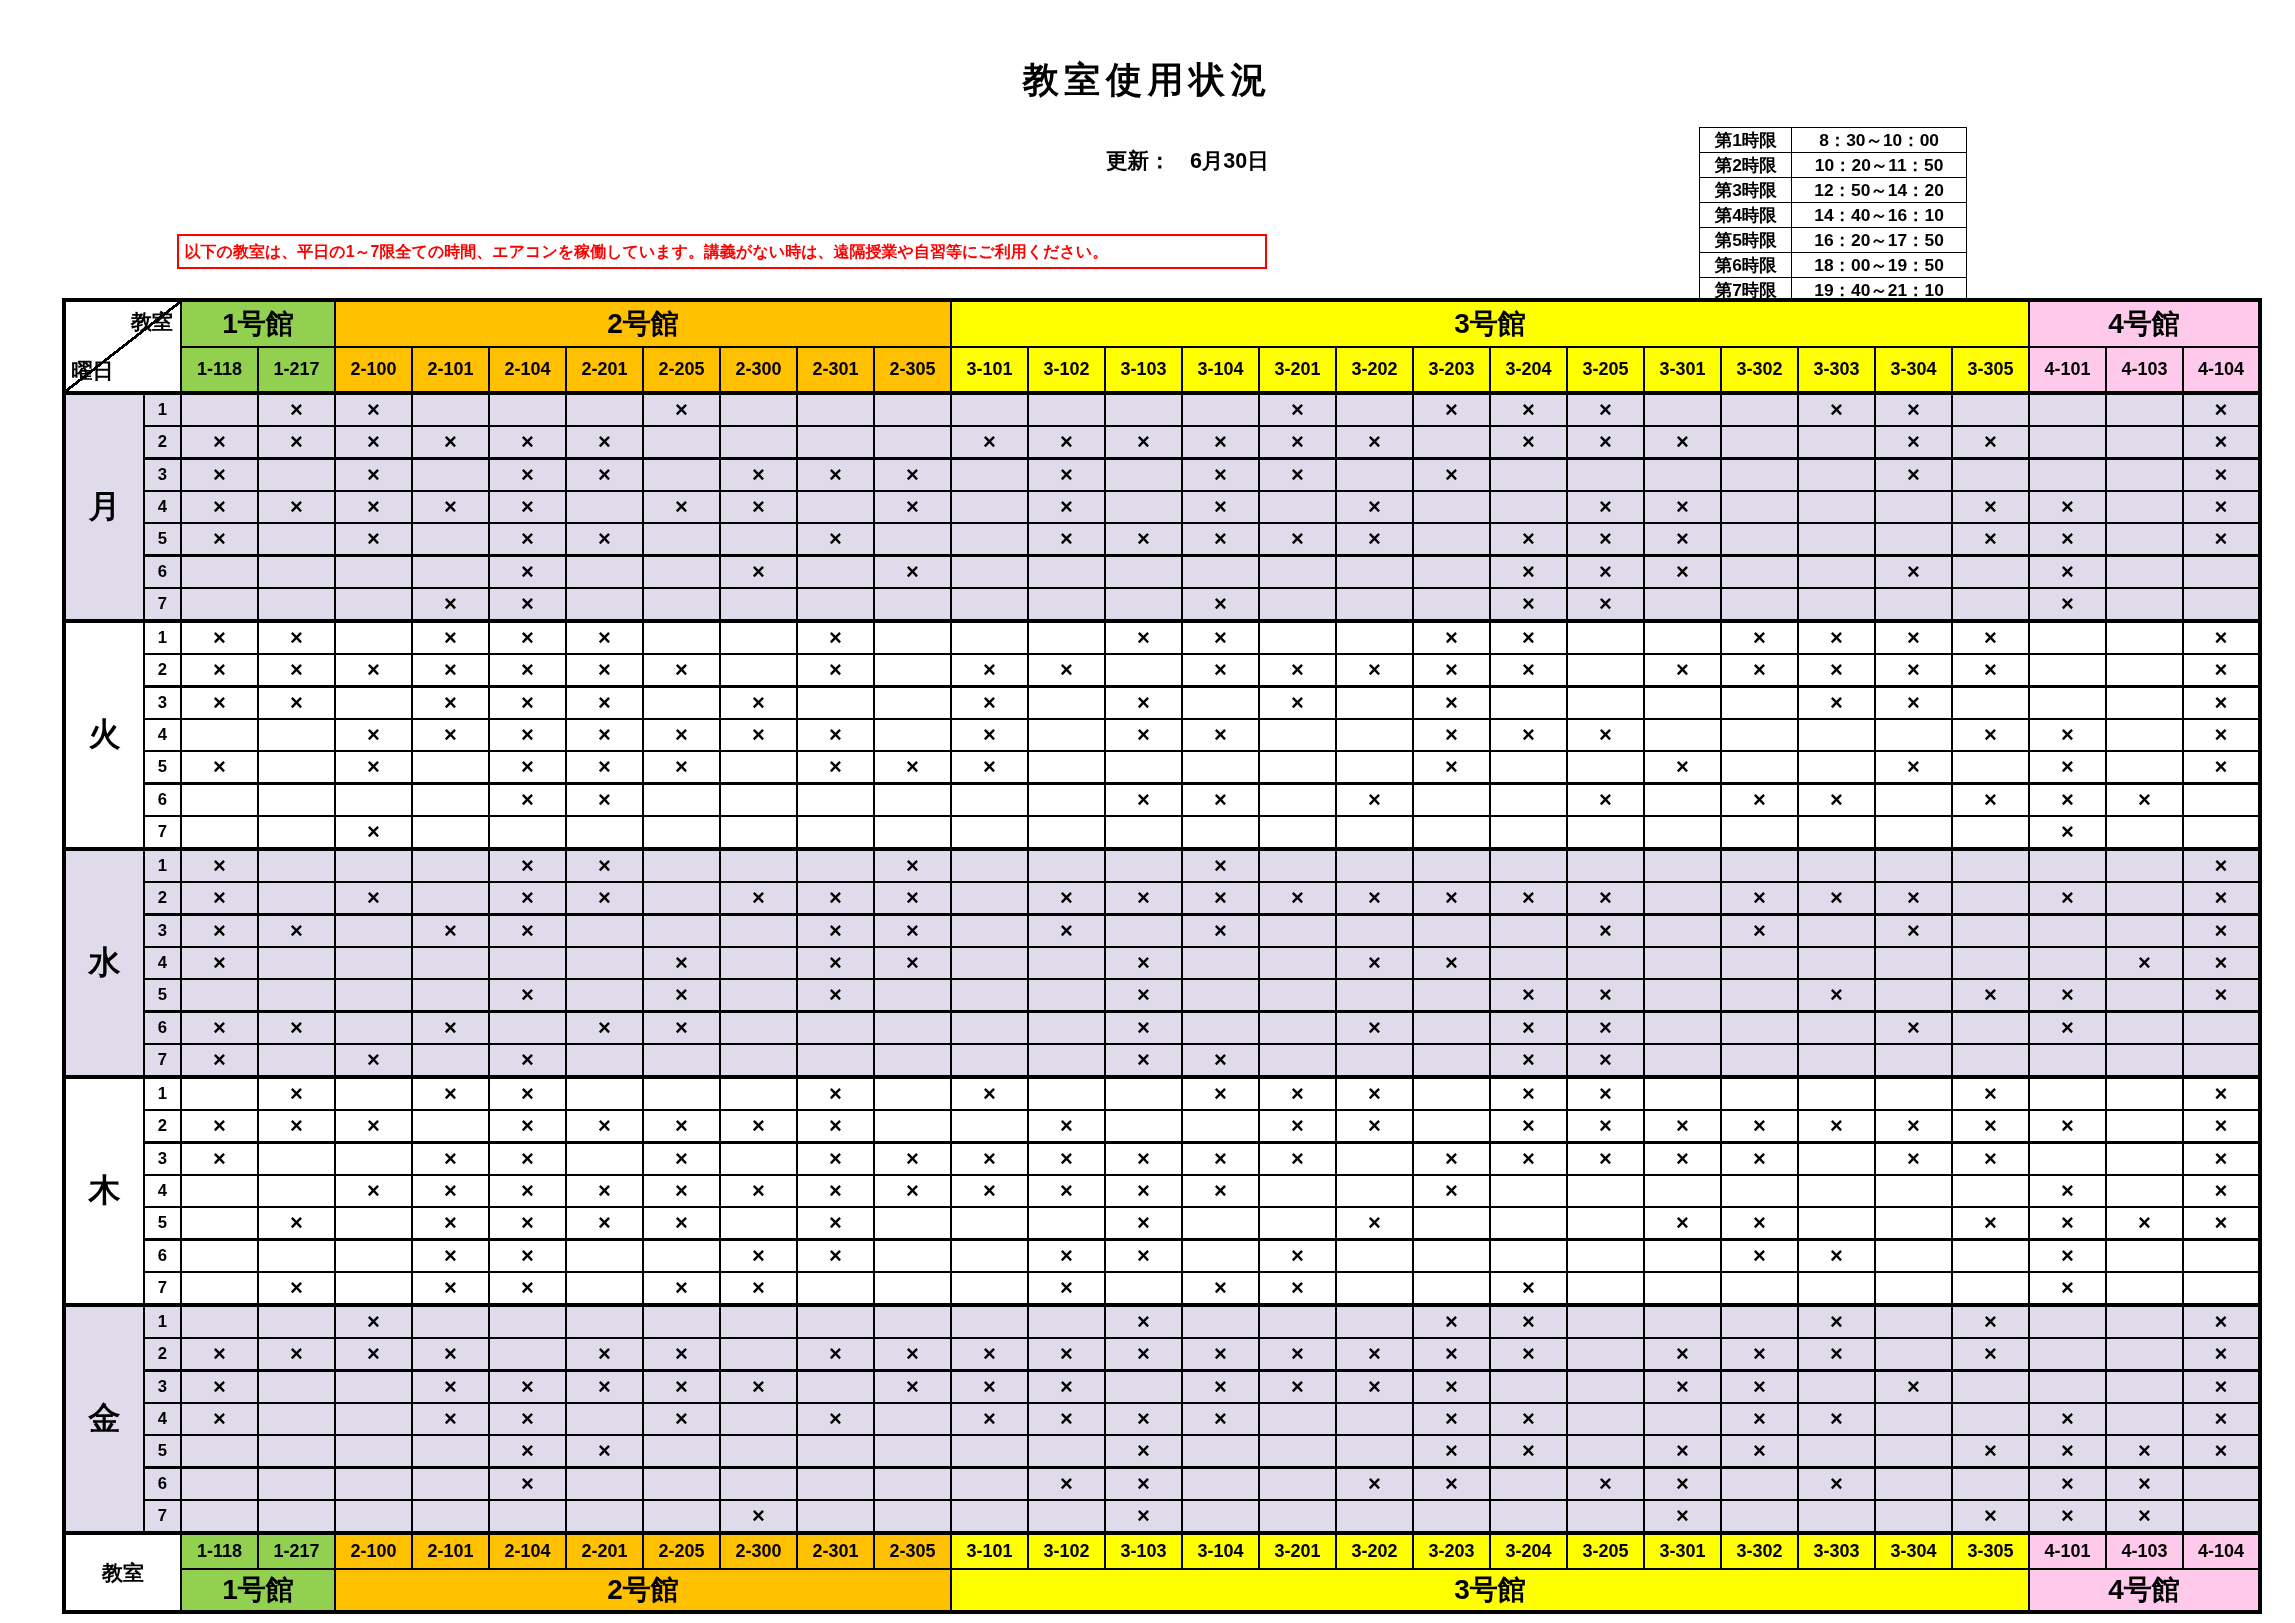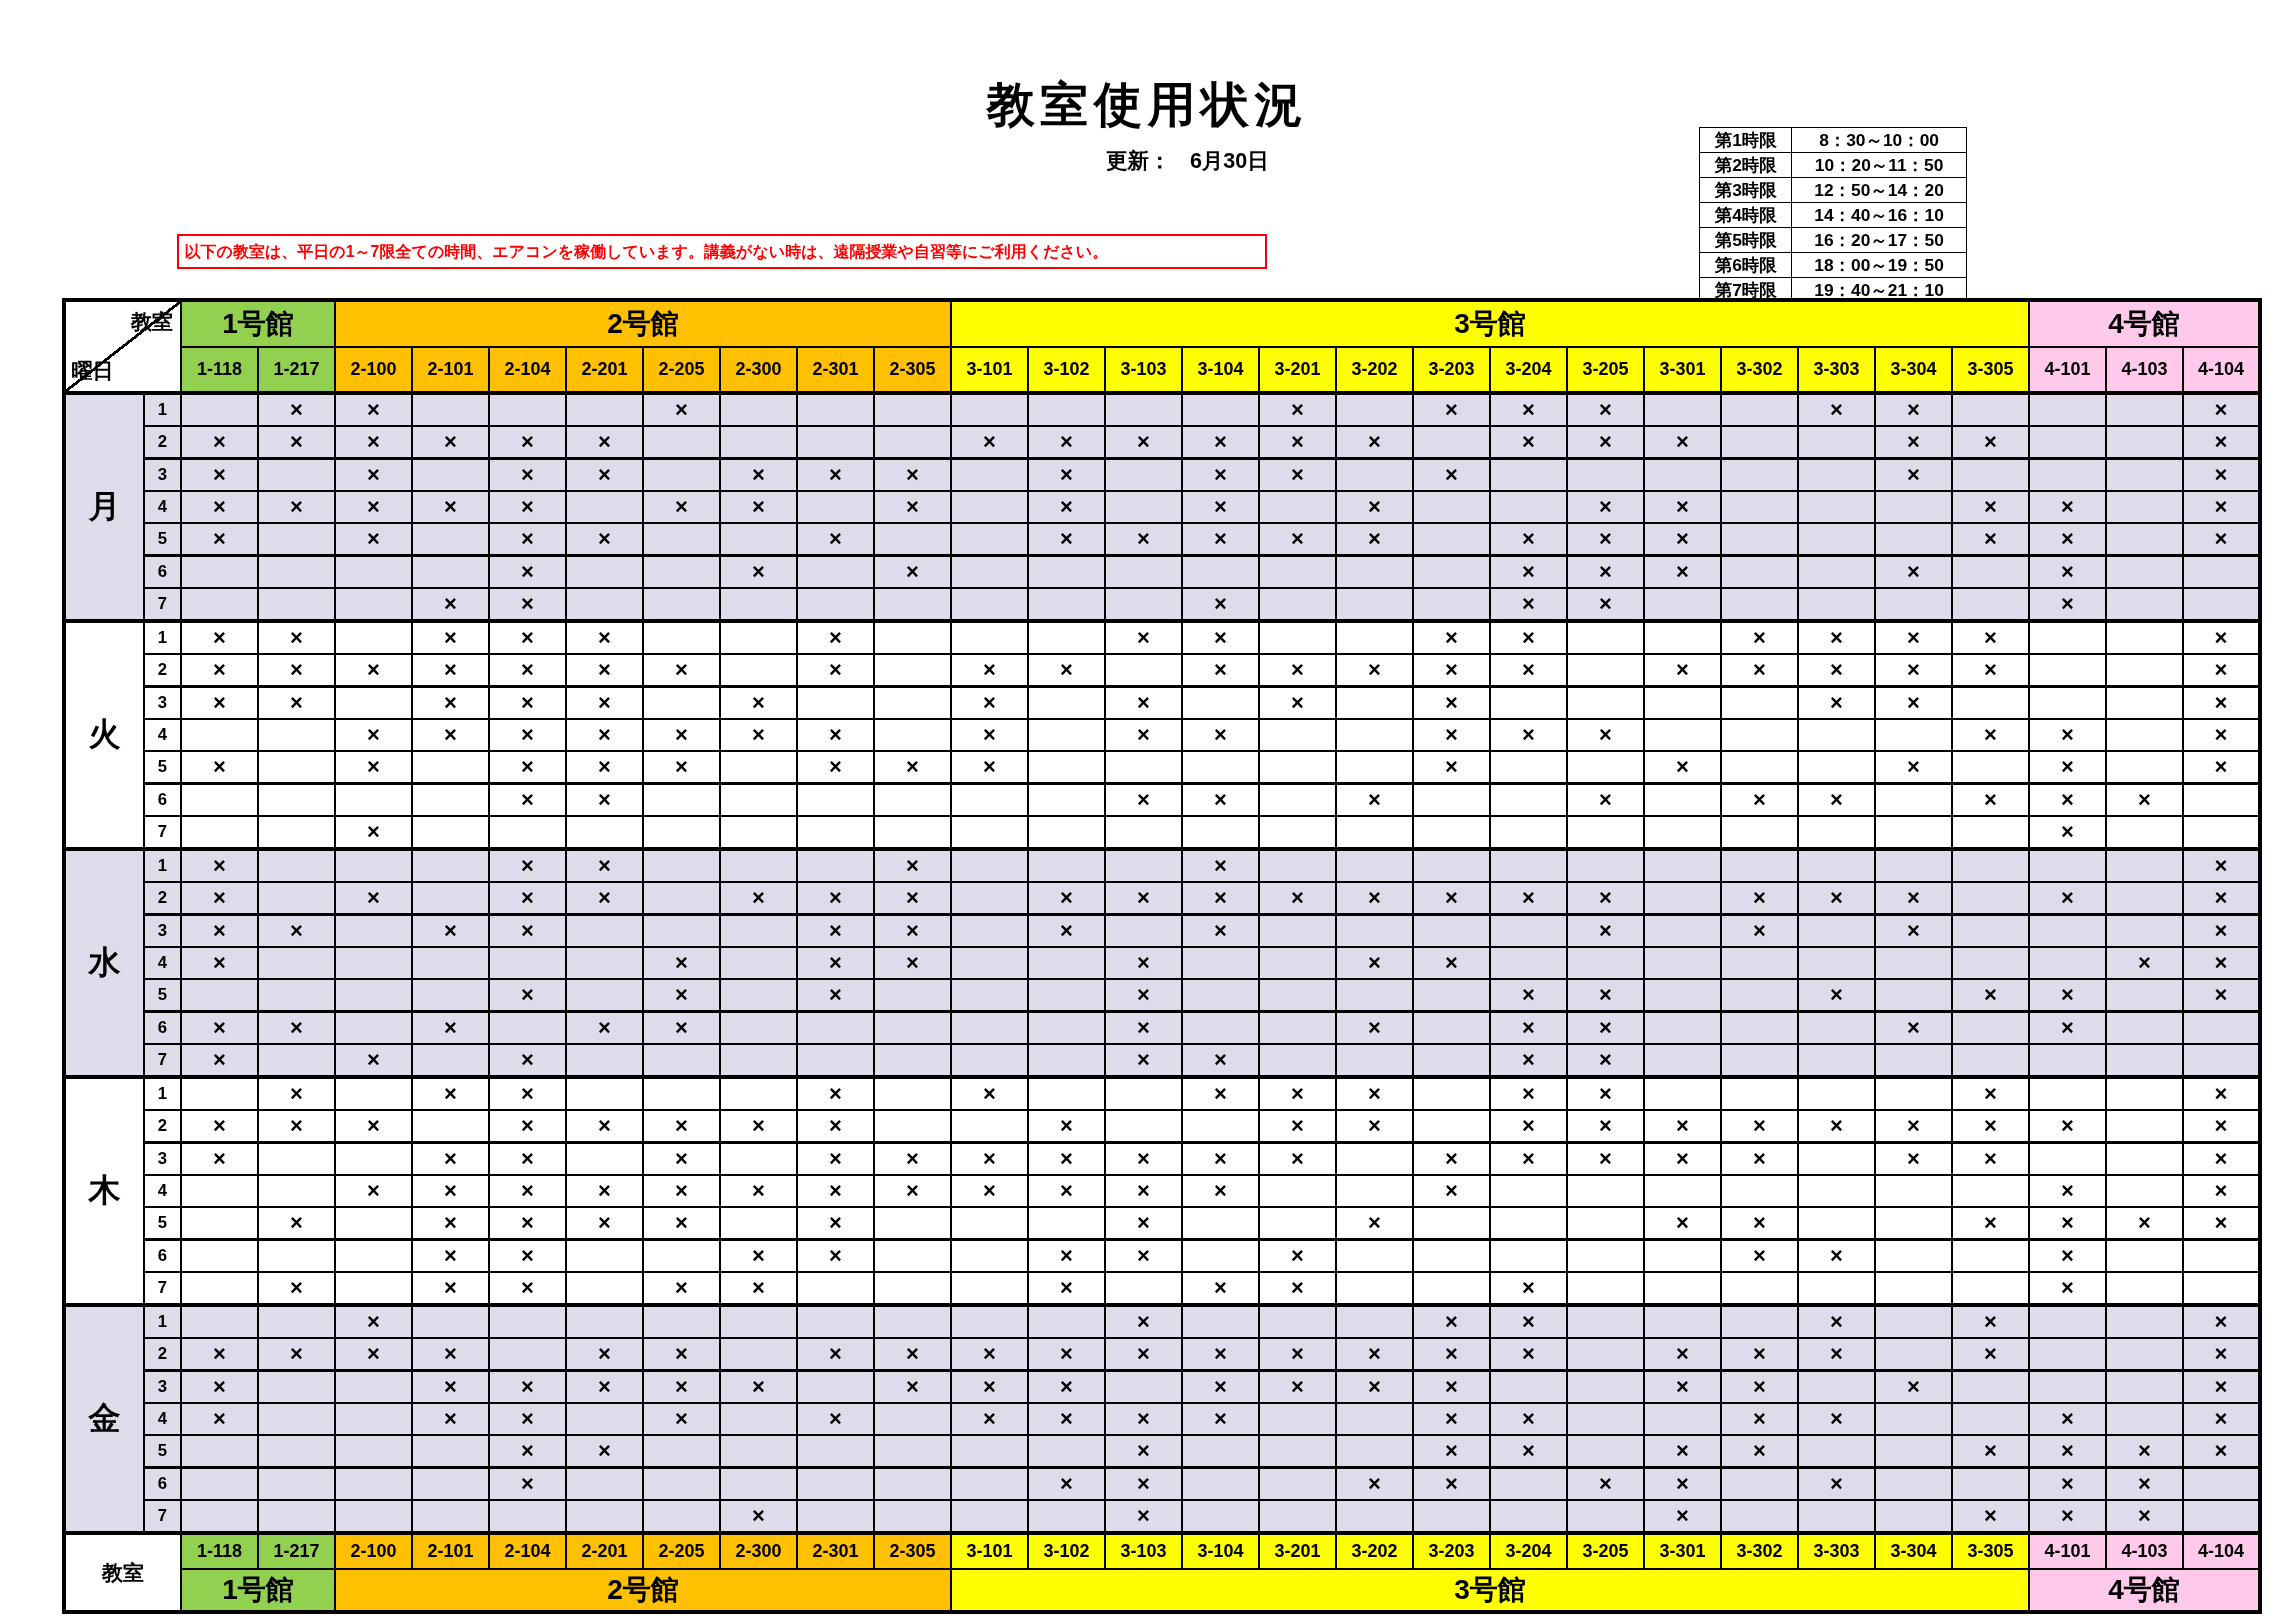--- a/index.html
+++ b/index.html
@@ -2,21 +2,21 @@
 <html style="font-size:11px"><head>
 <meta charset="utf-8">
 <style>
   html,body { margin:0; padding:0; background:#888; }
   .page {
     position:relative; width:2295px; height:1624px; background:#ffffff;
     font-family:"Liberation Sans","DejaVu Sans",sans-serif; color:#000;
   }
   .title {
     position:absolute; top:56px; left:0; width:100%; text-align:center;
-    font-size:48px; font-weight:bold; letter-spacing:5.6px;margin-top:17px;
+    font-size:36px; font-weight:bold; letter-spacing:5.6px;
   }
   .updated {
     position:absolute; top:146px; left:1106px; font-size:21.5px; font-weight:bold;
   }
   .updated .val { margin-left:19.4px; }
   .note { position:absolute; left:180px; font-size:19.4px; font-weight:bold; }
   .note .bullet { font-size:21px; margin-right:18px; }
   .note1 { top:157px; }
   .note2 { top:203px; }
   .aircon {

